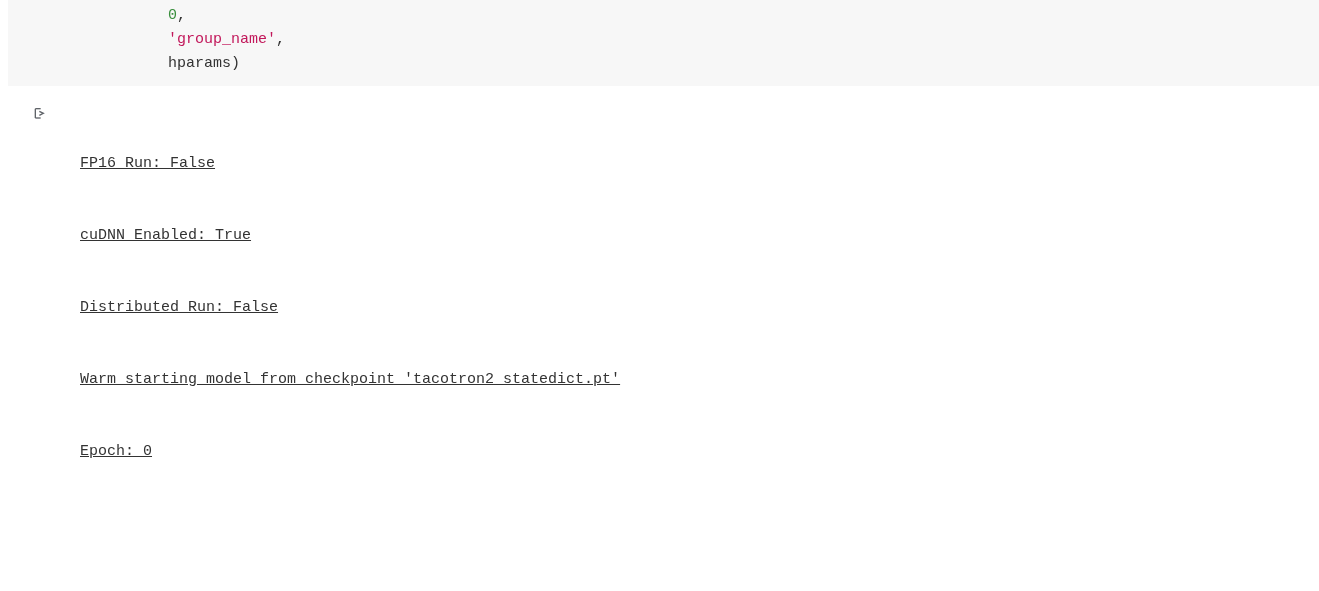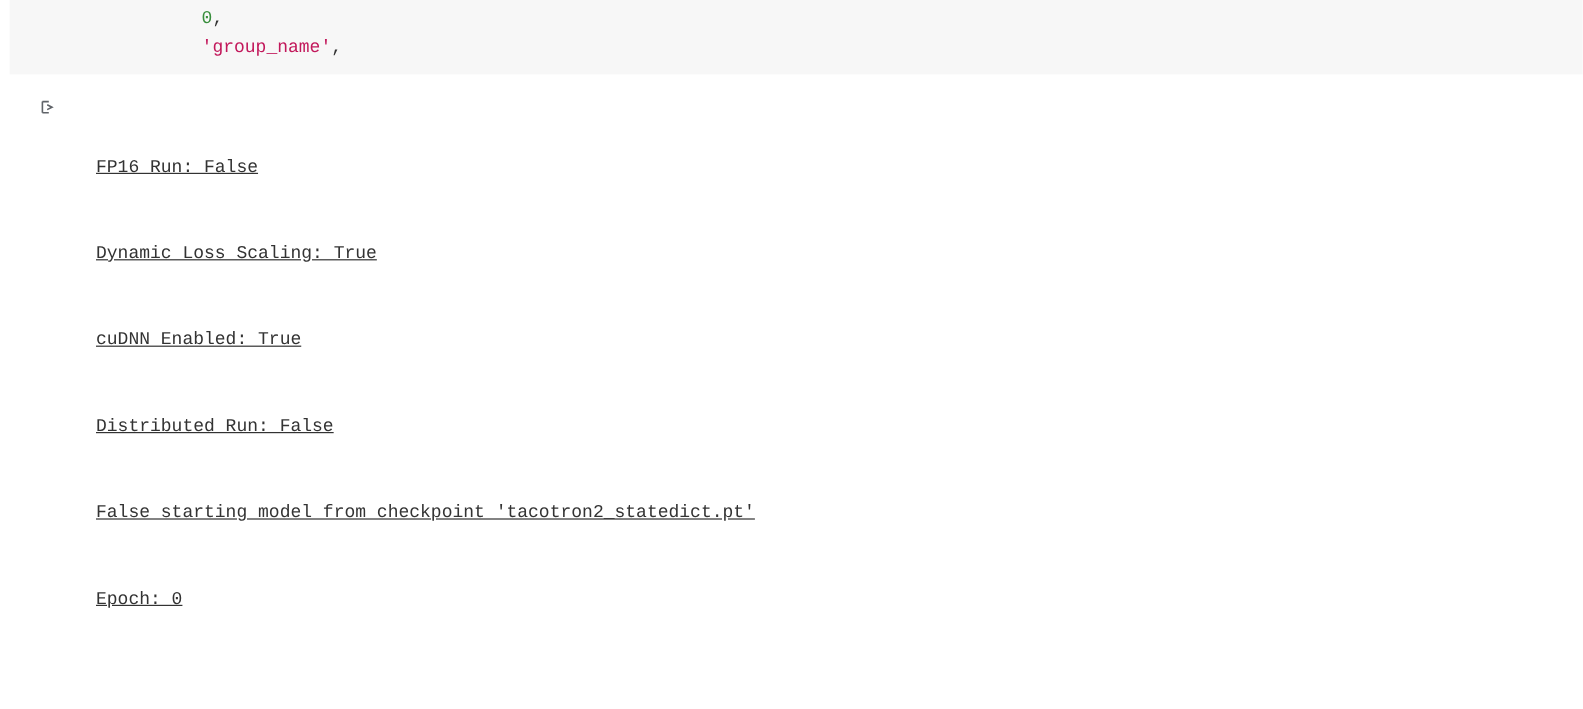--- a/index.html
+++ b/index.html
@@ -44,39 +44,39 @@
     min-width: 0;
   }
   .out-line { white-space: pre; text-decoration: underline; }
 </style>
 </head>
 <body>
 
 <div class="code-cell">
   <div class="code-line"><span class="tok-num">0</span><span class="tok-plain">,</span></div>
   <div class="code-line"><span class="tok-str">'group_name'</span><span class="tok-plain">,</span></div>
+  <div class="code-line"><span class="tok-plain">hparams)</span></div>
 </div>
 
 <div class="output-section">
 
   <div class="output-gutter">
     <svg class="output-icon" viewBox="0 0 24 24">
       <path fill="none" stroke="#5f6368" stroke-width="2" d="M5 4h8"></path>
       <path fill="none" stroke="#5f6368" stroke-width="2" d="M5 4v14"></path>
       <path fill="none" stroke="#5f6368" stroke-width="2" d="M5 18h8"></path>
       <path fill="none" stroke="#5f6368" stroke-width="2" d="M11 8l6 3-6 3"></path>
     </svg>
   </div>
 
   <div class="output-body">
     <div class="out-line">FP16 Run: False</div>
-    <div class="out-line">Dynamic Loss Scaling: True</div>
     <div class="out-line">cuDNN Enabled: True</div>
     <div class="out-line">Distributed Run: False</div>
-    <div class="out-line">False starting model from checkpoint 'tacotron2_statedict.pt'</div>
+    <div class="out-line">Warm starting model from checkpoint 'tacotron2_statedict.pt'</div>
     <div class="out-line">Epoch: 0</div>
 
     
 
     
 
     
     
     
     

